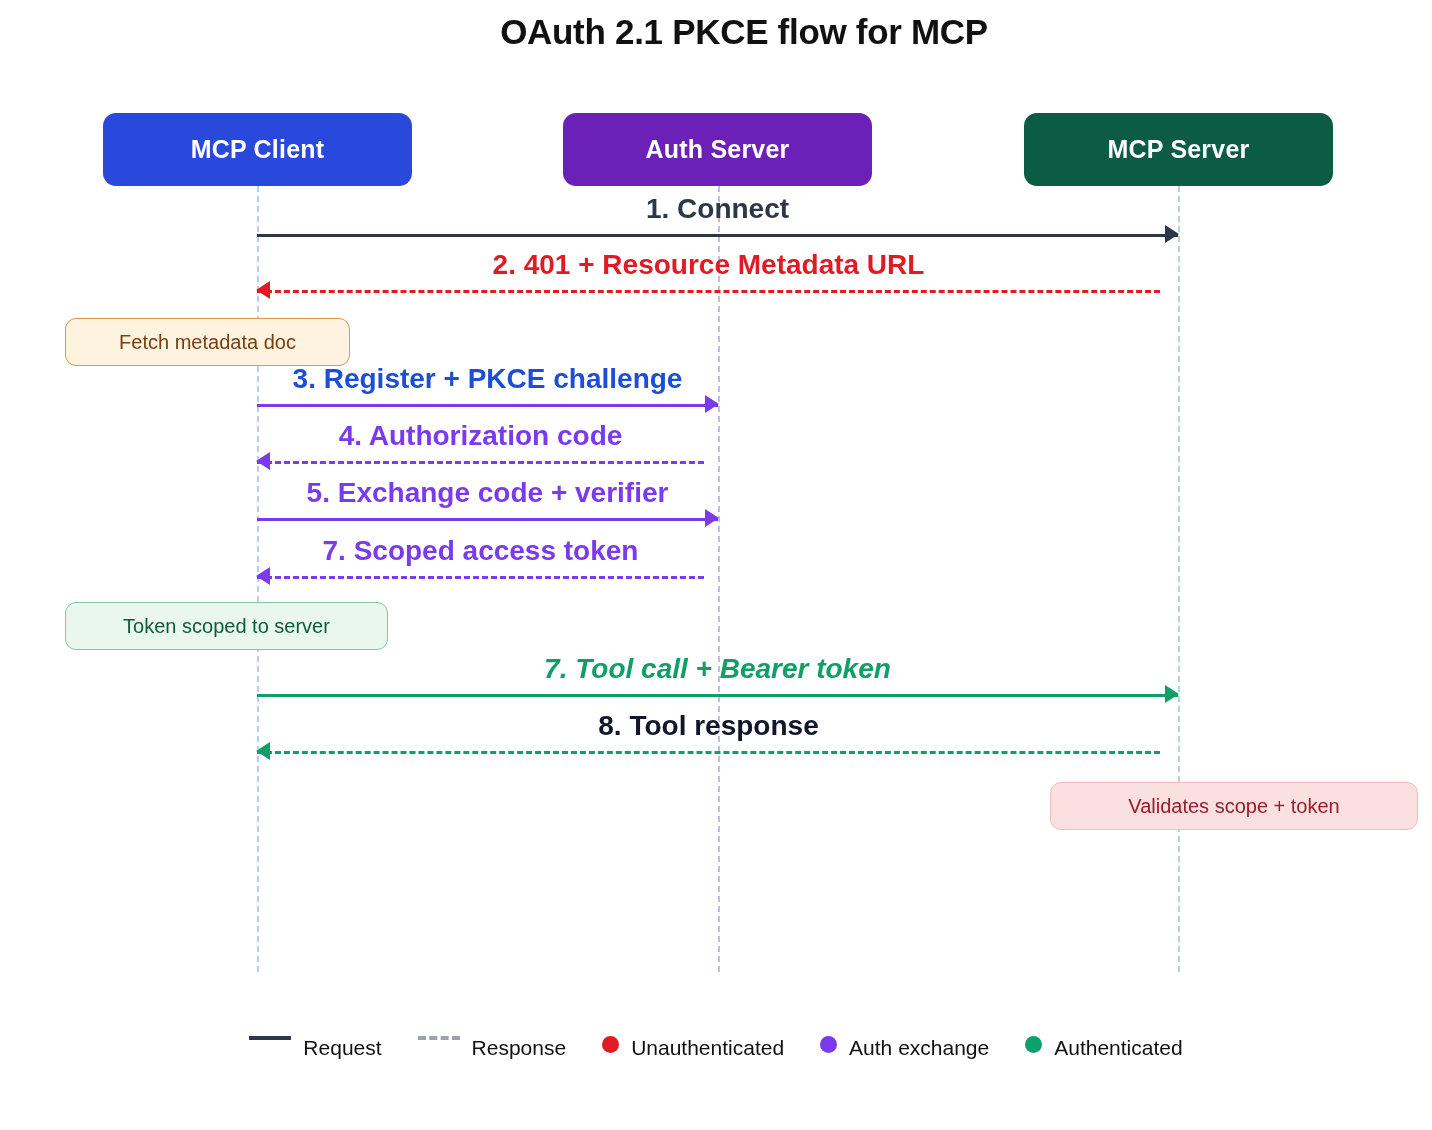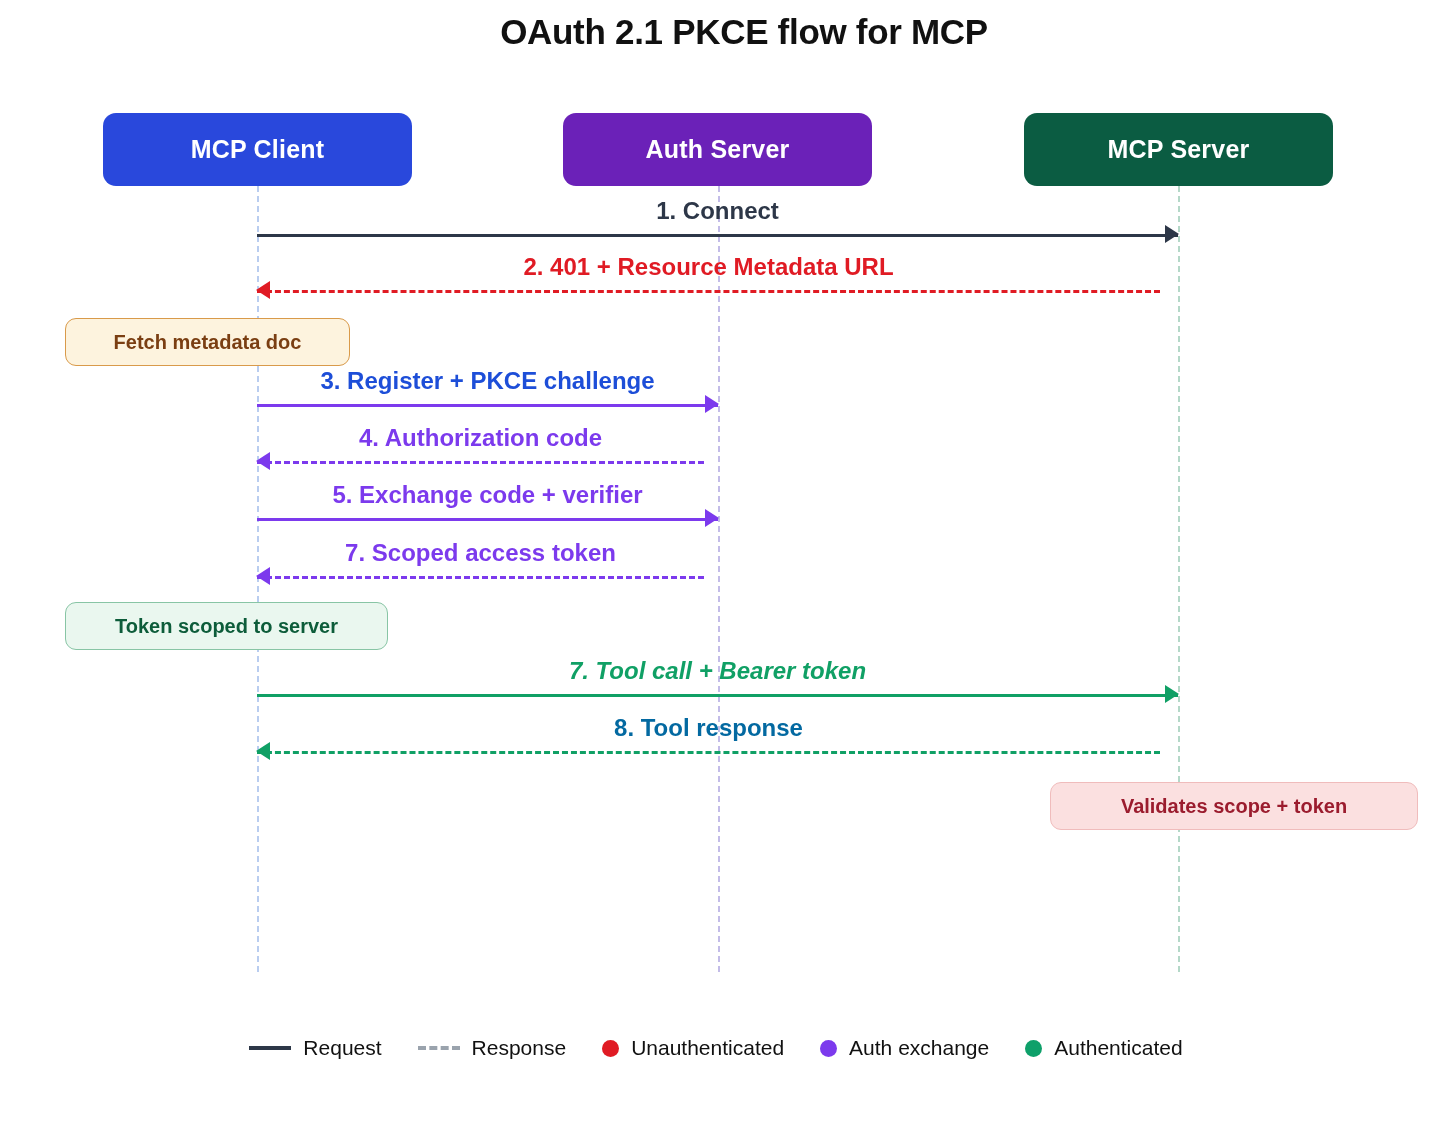--- a/index.html
+++ b/index.html
@@ -68,21 +68,21 @@
     left: 0;
     top: 0;
     height: 0;
     border-top-width: 3px;
   }
   .msg .label {
     position: absolute;
     bottom: 9px;
     width: 100%;
     text-align: center;
-    font-size: 24px;
+    font-size: 28px;
     font-weight: bold;
     white-space: nowrap;
   }
   .msg .head {
     position: absolute;
     top: -9px;
     width: 0;
     height: 0;
     border-top: 9px solid transparent;
     border-bottom: 9px solid transparent;
@@ -101,40 +101,40 @@
   
   .note {
     position: absolute;
     border-radius: 11px;
     border-width: 1.5px;
     border-style: solid;
     display: flex;
     align-items: center;
     justify-content: center;
     font-size: 20px;
-    font-weight: bold;
+    font-weight: normal;
     box-sizing: border-box;
     padding: 0 18px;
     white-space: nowrap;
   }
 
   
   .legend {
     position: absolute;
     left: 0;
     top: 1036px;
     width: 1432px;
     display: flex;
     justify-content: center;
     align-items: center;
     gap: 36px;
   }
   .legend-item {
     display: flex;
-    align-items: center;
+    align-items: flex-start;
     gap: 12px;
     font-size: 21px;
     color: #111111;
   }
   .legend-swatch-line {
     width: 42px;
     height: 0;
     border-top: 4px solid #2d3748;
   }
   .legend-swatch-dashed {
@@ -203,21 +203,21 @@
         <div class="label" style="color: rgb(124, 58, 237);">7. Scoped access token</div>
       </div>
       <div class="msg to-right" style="left: 257px; top: 694px; width: 921px;">
         <div class="line" style="width: 921px; border-top-style: solid; border-top-color: rgb(16, 160, 101);"></div>
         <div class="head" style="border-left-color: rgb(16, 160, 101);"></div>
         <div class="label" style="color: rgb(16, 160, 101); font-style: italic;">7. Tool call + Bearer token</div>
       </div>
       <div class="msg to-left" style="left: 257px; top: 751px; width: 903px;">
         <div class="line" style="width: 903px; border-top-style: dashed; border-top-color: rgb(16, 160, 101);"></div>
         <div class="head" style="border-right-color: rgb(16, 160, 101);"></div>
-        <div class="label" style="color: #0369a1;">8. Tool response</div>
+        <div class="label" style="color: #0f172a;">8. Tool response</div>
       </div>
     </div>
   <div id="notes-layer">
       <div class="note" style="left: 65px; top: 318px; width: 285px; height: 48px; background: rgb(253, 243, 222); border-color: rgb(217, 154, 74); color: rgb(122, 62, 18);">
         <span>Fetch metadata doc</span>
       </div>
       <div class="note" style="left: 65px; top: 602px; width: 323px; height: 48px; background: rgb(234, 247, 239); border-color: rgb(136, 197, 165); color: rgb(13, 92, 58);">
         <span>Token scoped to server</span>
       </div>
       <div class="note" style="left: 1050px; top: 782px; width: 368px; height: 48px; background: rgb(251, 224, 224); border-color: rgb(240, 188, 188); color: rgb(155, 28, 46);">

